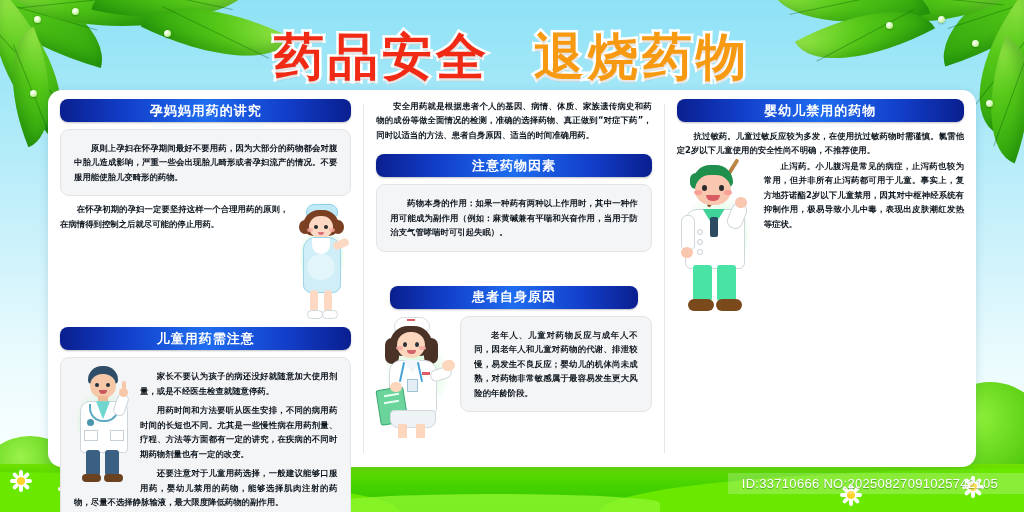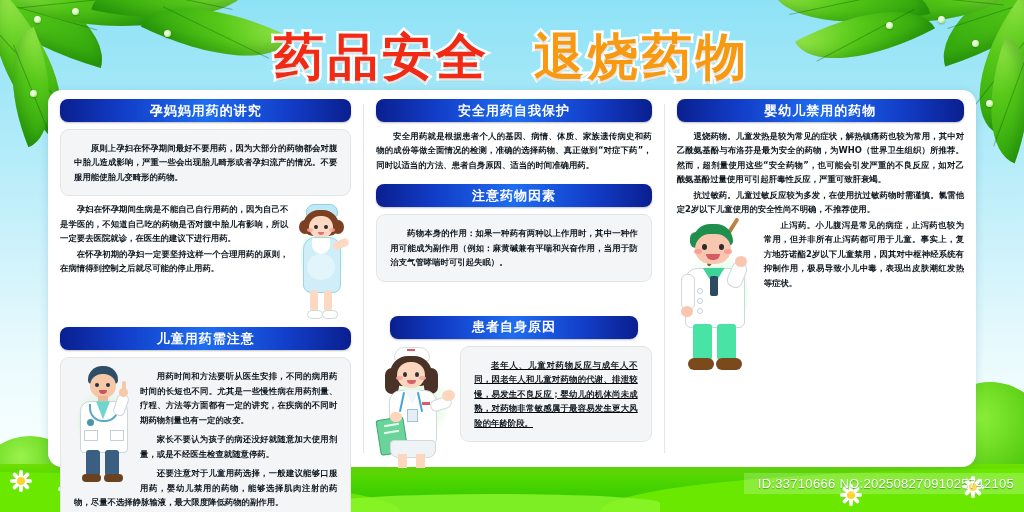--- a/index.html
+++ b/index.html
@@ -114,21 +114,21 @@
   #wm .url{font-size:19px;font-style:italic;color:#ffffff;font-weight:bold;
     text-shadow:1px 1px 1px rgba(0,90,0,.5);}
   .daisy{position:absolute;width:22px;height:22px;}
   .daisy .petal{position:absolute;left:9px;top:0;width:4px;height:10px;background:#fff;border-radius:2px;transform-origin:2px 11px;}
   .daisy .core{position:absolute;left:7px;top:7px;width:8px;height:8px;border-radius:50%;background:#ffd32a;}
 
   #idbar{
     position:absolute;right:0;bottom:18px;
     background:rgba(255,255,255,.22);
     color:#ffffff;font-size:13px;letter-spacing:.3px;
-    padding:3px 10px 3px 14px;white-space:nowrap;
+    padding:3px 26px 3px 14px;white-space:nowrap;
     text-shadow:0 1px 1px rgba(0,80,0,.45);
   }
 </style>
 </head>
 <body>
 
 <div id="poster">
 
   <div class="cloud" style="left:700px;top:150px;width:220px;height:46px;"></div>
   <div class="cloud" style="left:780px;top:185px;width:180px;height:34px;"></div>
@@ -279,21 +279,20 @@
           <div class="pc" style="left:14px;top:52px;width:28px;height:26px;background:#e2f5fb;border-radius:50%;"></div>
 
           <div class="pc" style="left:40px;top:38px;width:16px;height:8px;background:#fdd9c4;border-radius:5px;transform:rotate(-22deg);"></div>
 
           <div class="pc" style="left:17px;top:88px;width:8px;height:22px;background:#fdd9c4;border-radius:4px;"></div>
           <div class="pc" style="left:31px;top:88px;width:8px;height:22px;background:#fdd9c4;border-radius:4px;"></div>
           <div class="pc" style="left:14px;top:108px;width:14px;height:7px;background:#ffffff;border-radius:5px;border:1px solid #cfd8dc;"></div>
           <div class="pc" style="left:29px;top:108px;width:14px;height:7px;background:#ffffff;border-radius:5px;border:1px solid #cfd8dc;"></div>
         </div>
 
-        <p class="para">孕妇在怀孕期间生病是不能自己自行用药的，因为自己不是学医的，不知道自己吃的药物是否对腹中胎儿有影响，所以一定要去医院就诊，在医生的建议下进行用药。</p>
         <p class="para">在怀孕初期的孕妇一定要坚持这样一个合理用药的原则，在病情得到控制之后就尽可能的停止用药。</p>
         <div class="clr"></div>
       </div>
 
       <div class="hdr" style="margin-top:7px;">儿童用药需注意</div>
 
       <div class="boxed">
 
         <div class="ch float-l" style="width:66px;height:120px;">
           <div class="glow"></div>
@@ -320,32 +319,31 @@
           <div class="pc" style="left:46px;top:30px;width:10px;height:20px;background:#ffffff;border:1px solid #cdd6dc;border-radius:5px;transform:rotate(18deg);"></div>
           <div class="pc" style="left:50px;top:24px;width:9px;height:9px;background:#f6c8a8;border-radius:50%;"></div>
           <div class="pc" style="left:53px;top:17px;width:4px;height:9px;background:#f6c8a8;border-radius:2px;"></div>
 
           <div class="pc" style="left:17px;top:86px;width:14px;height:26px;background:#3b5f83;border-radius:3px;"></div>
           <div class="pc" style="left:36px;top:86px;width:14px;height:26px;background:#3b5f83;border-radius:3px;"></div>
           <div class="pc" style="left:13px;top:110px;width:19px;height:8px;background:#6b4220;border-radius:5px;"></div>
           <div class="pc" style="left:35px;top:110px;width:19px;height:8px;background:#6b4220;border-radius:5px;"></div>
         </div>
 
+        <p class="para">家长不要认为孩子的病还没好就随意加大使用剂量，或是不经医生检查就随意停药。</p>
         <p class="para">用药时间和方法要听从医生安排，不同的病用药时间的长短也不同。尤其是一些慢性病在用药剂量、疗程、方法等方面都有一定的讲究，在疾病的不同时期药物剂量也有一定的改变。</p>
-        <p class="para">家长不要认为孩子的病还没好就随意加大使用剂量，或是不经医生检查就随意停药。</p>
         <p class="para">还要注意对于儿童用药选择，一般建议能够口服用药，婴幼儿禁用的药物，能够选择肌肉注射的药物，尽量不选择静脉输液，最大限度降低药物的副作用。</p>
         <div class="clr"></div>
       </div>
     </div>
 
     <div class="divider"></div>
 
     <div class="col col-2">
 
-      <div class="hdr">安全用药自我保护</div>
       <p class="para" style="margin-bottom:10px;">安全用药就是根据患者个人的基因、病情、体质、家族遗传病史和药物的成份等做全面情况的检测，准确的选择药物、真正做到“对症下药”，同时以适当的方法、患者自身原因、适当的时间准确用药。</p>
 
       <div class="hdr" style="margin-top:12px;">注意药物因素</div>
       <div class="boxed">
         <p class="para">药物本身的作用：如果一种药有两种以上作用时，其中一种作用可能成为副作用（例如：麻黄碱兼有平喘和兴奋作用，当用于防治支气管哮喘时可引起失眠）。</p>
       </div>
 
       <div class="hdr short" style="margin-top:34px;">患者自身原因</div>
 
       <div class="fig">
@@ -382,34 +380,33 @@
           <div class="pc" style="left:2px;top:72px;width:26px;height:34px;background:#6ad49b;border:1px solid #3ba871;border-radius:3px;transform:rotate(-9deg);"></div>
           <div class="pc" style="left:8px;top:78px;width:15px;height:2px;background:#e8fff2;transform:rotate(-9deg);"></div>
           <div class="pc" style="left:8px;top:85px;width:15px;height:2px;background:#e8fff2;transform:rotate(-9deg);"></div>
           <div class="pc" style="left:14px;top:66px;width:12px;height:10px;background:#fcd6bd;border-radius:5px;"></div>
 
           <div class="pc" style="left:14px;top:94px;width:44px;height:16px;background:#eef3f6;border:1px solid #d2d8dc;border-radius:4px 4px 8px 8px;"></div>
           <div class="pc" style="left:22px;top:108px;width:9px;height:14px;background:#fcd6bd;"></div>
           <div class="pc" style="left:40px;top:108px;width:9px;height:14px;background:#fcd6bd;"></div>
         </div>
 
-        <div class="boxed" style="margin-left:84px;text-decoration:underline;">
+        <div class="boxed" style="margin-left:84px;">
           <p class="para">老年人、儿童对药物反应与成年人不同，因老年人和儿童对药物的代谢、排泄较慢，易发生不良反应；婴幼儿的机体尚未成熟，对药物非常敏感属于最容易发生更大风险的年龄阶段。</p>
         </div>
         <div class="clr"></div>
       </div>
     </div>
 
     <div class="divider"></div>
 
     <div class="col col-3">
 
       <div class="hdr">婴幼儿禁用的药物</div>
 
-      <p class="para">退烧药物。儿童发热是较为常见的症状，解热镇痛药也较为常用，其中对乙酰氨基酚与布洛芬是最为安全的药物，为WHO（世界卫生组织）所推荐。然而，超剂量使用这些“安全药物”，也可能会引发严重的不良反应，如对乙酰氨基酚过量使用可引起肝毒性反应，严重可致肝衰竭。</p>
       <p class="para">抗过敏药。儿童过敏反应较为多发，在使用抗过敏药物时需谨慎。氯雷他定2岁以下儿童使用的安全性尚不明确，不推荐使用。</p>
 
       <div class="fig">
 
         <div class="ch float-l" style="width:82px;height:160px;">
           <div class="glow"></div>
 
           <div class="pc" style="left:44px;top:-4px;width:4px;height:56px;background:linear-gradient(180deg,#c08a4a,#8a5a24);transform:rotate(32deg);border-radius:2px;"></div>
 
           <div class="pc" style="left:16px;top:6px;width:40px;height:22px;background:#1f8f4d;border-radius:18px 18px 5px 5px;"></div>

